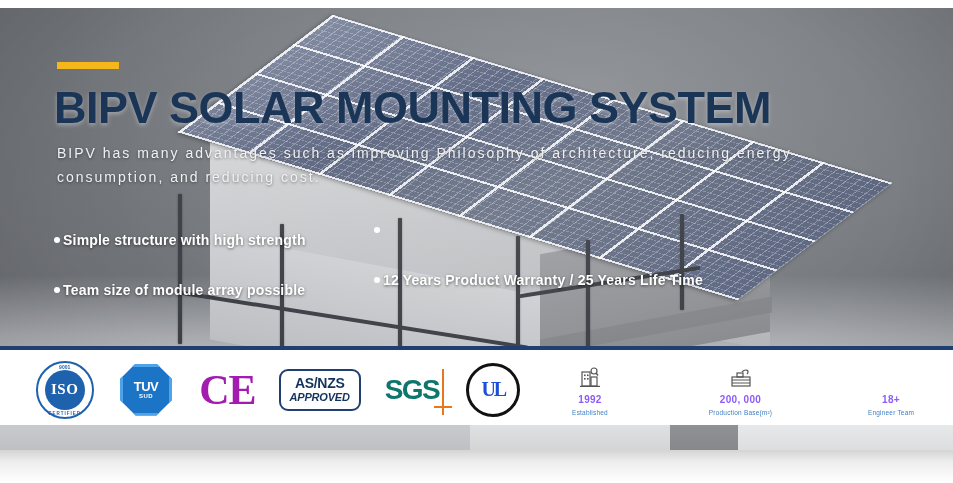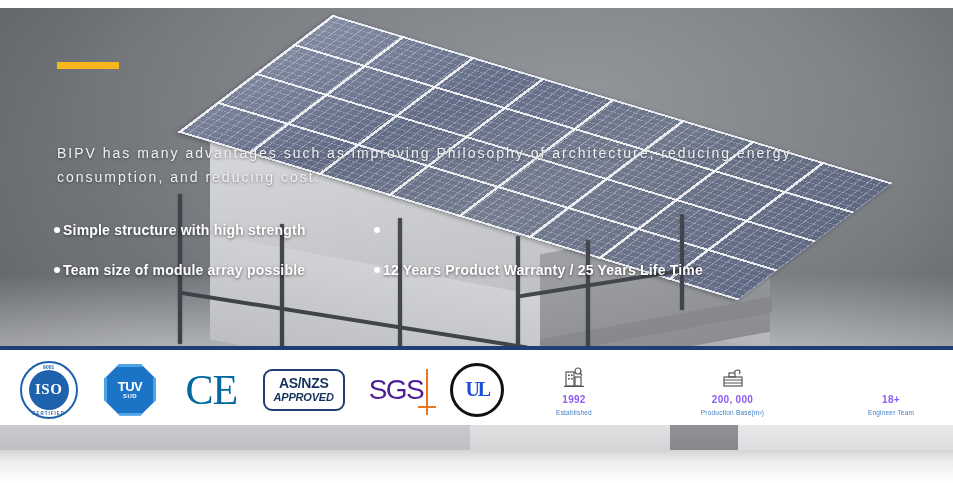--- a/index.html
+++ b/index.html
@@ -53,63 +53,63 @@
 
   
   .accent-bar{position:absolute;left:57px;top:54px;width:62px;height:7px;background:#F5B71C;}
   .headline{position:absolute;left:54px;top:74px;font-size:45px;font-weight:bold;letter-spacing:-.5px;
       color:#1b3557;text-shadow:0 2px 4px rgba(255,255,255,.35);white-space:nowrap;}
   .subline{position:absolute;left:57px;top:133px;width:760px;font-size:14px;line-height:24px;
       color:#f0f1f3;letter-spacing:2.0px;text-shadow:0 1px 3px rgba(0,0,0,.45);}
 
   .bullets{position:absolute;left:54px;top:214px;width:780px;}
   .brow{display:flex;margin-bottom:24px;}
-  .bcol-l{width:320px;}
+  .bcol-l{width:320px;margin-top:10px;}
   .bcol-r{width:420px;}
   .bullet{font-size:14px;font-weight:bold;color:#ffffff;letter-spacing:.2px;
       text-shadow:0 1px 3px rgba(0,0,0,.55);white-space:nowrap;}
   .dot{display:inline-block;width:6px;height:6px;border-radius:50%;background:#ffffff;
       vertical-align:2px;margin-right:3px;}
 
   
   .certbar{position:absolute;left:0;top:346px;width:953px;height:79px;background:#ffffff;
       border-top:4px solid #1f3f73;border-bottom:4px solid #1f3f73;
       display:flex;align-items:center;}
-  .certs{display:flex;align-items:center;gap:0;padding-left:8px;width:510px;}
+  .certs{display:flex;align-items:center;gap:0;padding-left:24px;width:510px;}
   .cert{width:82px;display:flex;align-items:center;justify-content:center;height:62px;}
 
   
   .iso{width:54px;height:54px;border-radius:50%;border:2px solid #1e61ad;position:relative;
        display:flex;align-items:center;justify-content:center;}
   .iso-inner{width:40px;height:40px;border-radius:50%;background:#1e61ad;color:#fff;
       display:flex;align-items:center;justify-content:center;font-size:15px;font-weight:bold;
       letter-spacing:.5px;font-family:"Liberation Serif",serif;}
   .iso-top{position:absolute;top:1px;left:0;right:0;text-align:center;font-size:5px;color:#1e61ad;font-weight:bold;}
   .iso-bot{position:absolute;bottom:1px;left:0;right:0;text-align:center;font-size:4.5px;color:#1e61ad;letter-spacing:1px;font-weight:bold;}
 
   
   .tuv{width:52px;height:52px;background:#1b74c6;position:relative;
       clip-path:polygon(30% 0,70% 0,100% 30%,100% 70%,70% 100%,30% 100%,0 70%,0 30%);
       display:flex;align-items:center;justify-content:center;flex-direction:column;
       box-shadow:inset 0 0 0 3px #4ea4e8;}
   .tuv-t{color:#fff;font-size:13px;font-weight:bold;line-height:12px;letter-spacing:-.5px;}
   .tuv-s{color:#fff;font-size:6px;font-weight:bold;letter-spacing:.5px;}
 
   
-  .ce{font-size:42px;font-weight:normal;color:#0369a1;letter-spacing:-1px;
+  .ce{font-size:42px;font-weight:bold;color:#a21caf;letter-spacing:-1px;
       font-family:"Liberation Serif",serif;}
 
   
   .asnzs{border:2px solid #1f3f73;border-radius:9px;padding:5px 9px;text-align:center;color:#14325c;}
   .asnzs-1{font-size:14px;font-weight:bold;letter-spacing:-.3px;line-height:15px;}
   .asnzs-2{font-size:11px;font-weight:bold;letter-spacing:-.2px;line-height:13px;font-style:italic;}
 
   
   .sgs{position:relative;padding:2px 6px;}
-  .sgs-t{font-size:28px;font-weight:normal;color:#4c1d95;letter-spacing:-1.5px;
+  .sgs-t{font-size:28px;font-weight:bold;color:#0f766e;letter-spacing:-1.5px;
       font-family:"Liberation Sans",sans-serif;}
   .sgs-v{position:absolute;right:1px;top:-3px;width:2px;height:46px;background:#e8761d;}
   .sgs-h{position:absolute;right:-7px;bottom:0px;width:18px;height:2px;background:#e8761d;}
 
   
   .ul{width:48px;height:48px;border-radius:50%;border:3.5px solid #111;
       display:flex;align-items:center;justify-content:center;}
   .ul-t{font-size:20px;font-weight:bold;color:#1d4ed8;letter-spacing:-2px;
       font-family:"Liberation Serif",serif;position:relative;}
 
@@ -155,20 +155,21 @@
       <div class="post" style="left:466px;top:222px;height:120px;"></div>
       <div class="post" style="left:560px;top:196px;height:96px;"></div>
       <div class="beam" style="left:58px;top:300px;width:350px;transform:skewY(9deg);"></div>
       <div class="beam" style="left:400px;top:262px;width:180px;transform:skewY(-9deg);"></div>
     </div>
 
     <div class="hero-vig"></div>
 
     <div class="accent-bar"></div>
 
+    <div class="headline">BIPV SOLAR MOUNTING SYSTEM</div>
 
     <div class="subline">BIPV has many advantages such as improving Philosophy of architecture, reducing energy consumption, and reducing cost.</div>
 
     <div class="bullets">
       <div class="brow">
         <div class="bcol-l">
           <div class="bullet"><span class="dot"></span><span>Simple structure with high strength</span></div>
         </div>
         <div class="bcol-r">
           <div class="bullet"><span class="dot"></span></div>

